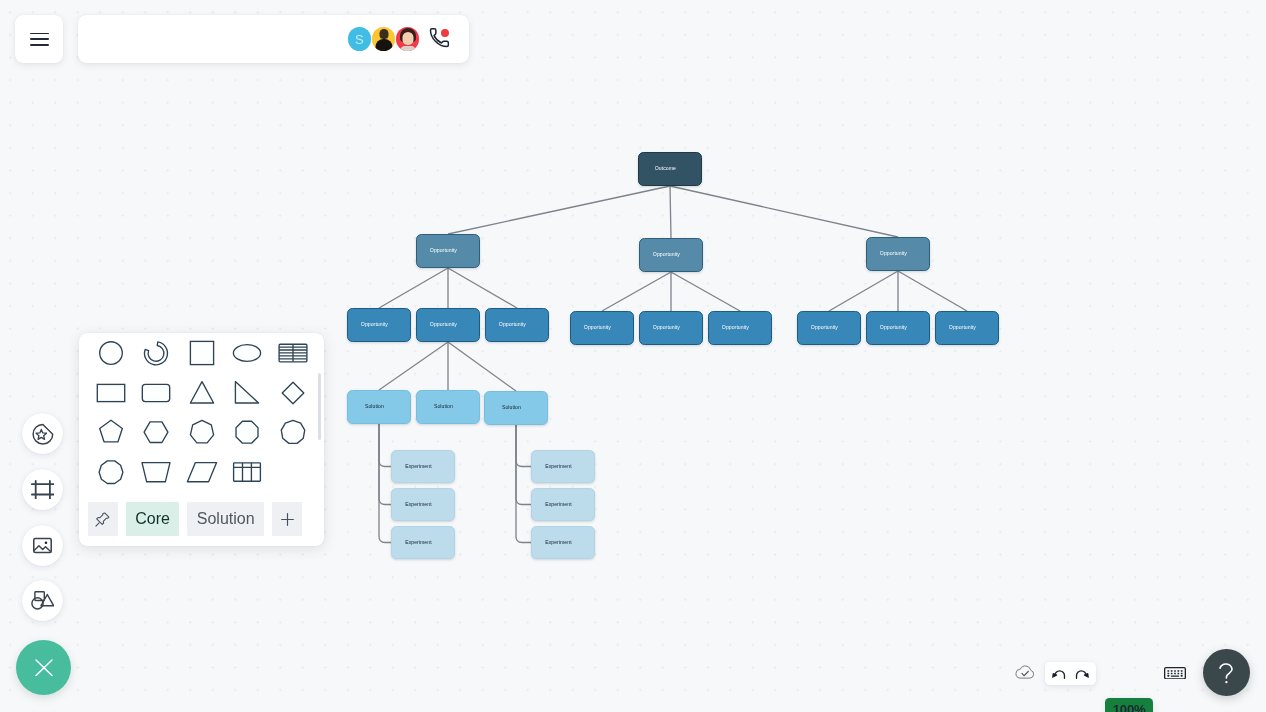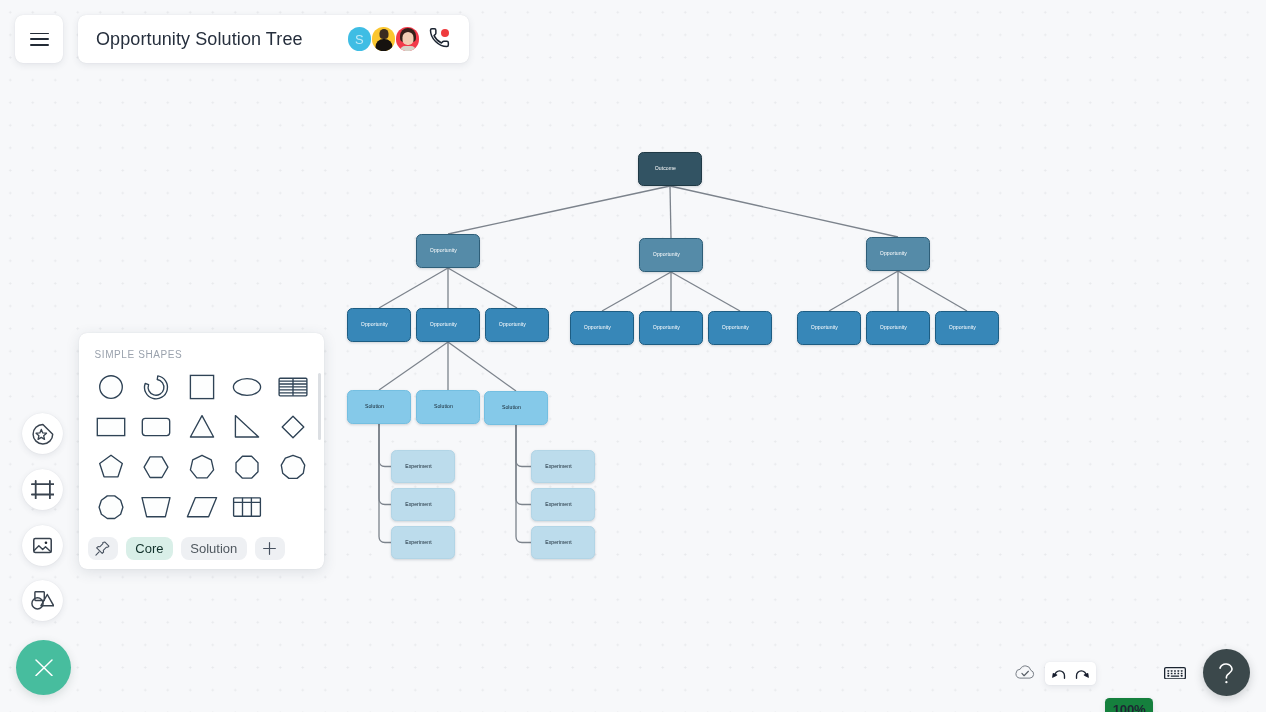--- a/index.html
+++ b/index.html
@@ -45,22 +45,22 @@
 #close-btn{position:absolute;left:16.1px;top:640px;width:55.3px;height:55.3px;border-radius:50%;background:#47bd9e;
   box-shadow:0 3px 10px rgba(50,80,70,.16);display:flex;align-items:center;justify-content:center;cursor:pointer;line-height:0;}
 
 
 #shapes-panel{position:absolute;left:79px;top:333px;width:245px;background:#fff;border-radius:8px;
   box-shadow:0 3px 14px rgba(50,60,80,.13),0 0 1px rgba(50,60,80,.16);overflow:hidden;}
 #panel-head{font-size:10px;letter-spacing:0.6px;color:#9aa2ad;height:34.6px;line-height:43.4px;padding-left:15.5px;font-weight:400;}
 #shape-grid{margin:0 0 0 8.75px;width:227.5px;display:grid;grid-template-columns:repeat(5,45.5px);grid-auto-rows:39.7px;}
 .shape-cell{display:flex;align-items:center;justify-content:center;cursor:pointer;}
 #tabs-row{display:flex;align-items:center;padding:10.7px 0 9.2px 8.8px;gap:8.2px;}
-.tab{height:23px;border-radius:8px;background:#eef0f3;display:flex;align-items:center;justify-content:center;
-  font-size:13px;color:#50585f;padding:0 9.3px;cursor:pointer;}
+.tab{height:34px;border-radius:1px;background:#eef0f3;display:flex;align-items:center;justify-content:center;
+  font-size:16px;color:#50585f;padding:0 9.3px;cursor:pointer;}
 .tab.active{background:#d9efe8;color:#10312a;}
 .tab.icon-tab{padding:0;width:30px;}
 #search-row{border-top:1px solid #eceef1;height:60.7px;display:flex;align-items:center;padding:0 0 0 20.2px;line-height:0;}
 #search-ph{font-size:15.4px;color:#aeb0b3;margin-left:5.5px;line-height:1.2;}
 #kebab{margin-left:auto;margin-right:21.2px;display:flex;flex-direction:column;gap:2.4px;cursor:pointer;}
 #kebab b{width:4.6px;height:4.6px;border-radius:50%;background:#0d0d0d;display:block;}
 #panel-scroll{position:absolute;left:238.5px;top:40px;width:3.2px;height:67px;border-radius:2px;background:#dcdfe3;}
 
 
 #cloud{position:absolute;left:1014px;top:664px;width:22px;height:15px;line-height:0;cursor:pointer;}
@@ -185,21 +185,20 @@
   </div>
 
 <div id="menu-card">
   <span class="bars">
       <i></i>
       <i></i>
       <i></i>
     </span>
 </div>
 <div id="title-card">
-  <div id="doc-title">Opportunity Solution Tree</div>
   <div id="avatars">
     <div class="avatar av1" style="background: rgb(63, 189, 228);">
         <span>S</span>
       </div>
     <div class="avatar av2" style="background: rgb(251, 198, 47);">
         <span class="head"></span>
         <span class="sil"></span>
       </div>
     <div class="avatar av3" style="background: rgb(242, 58, 74);">
         <span class="hair"></span>
@@ -240,21 +239,20 @@
     <path d="M16.3 3.5 L22.7 14.8 H9.9 Z" stroke="#39434f" stroke-width="1.45" stroke-linejoin="round"></path>
   </svg>
 </div>
 <div id="close-btn" style="background: rgb(71, 189, 158);">
   <svg width="18" height="17.5" viewBox="0 0 18 17.5">
     <path d="M1.0 0.9L17.0 16.6M17.0 0.9L1.0 16.6" stroke="#fff" stroke-width="1.45" stroke-linecap="round" fill="none"></path>
   </svg>
 </div>
 
 <div id="shapes-panel">
-  <div id="panel-head">SIMPLE SHAPES</div>
   <div id="shape-grid">
       <div class="shape-cell">
         <svg width="36" height="36" viewBox="0 0 36 36" fill="#fdfefe" stroke="#2f4356" stroke-width="1.35">
           <circle cx="18" cy="18" r="11.3"></circle>
         </svg>
       </div>
       <div class="shape-cell">
         <svg width="36" height="36" viewBox="0 0 36 36" fill="#fdfefe" stroke="#2f4356" stroke-width="1.35">
           <path d="M19.80,6.94 A11.5 11.5 0 1 1 7.18,14.40 L10.57,15.62 A7.9 7.9 0 1 0 19.24,10.50 Z" stroke-linejoin="round"></path>
         </svg>

